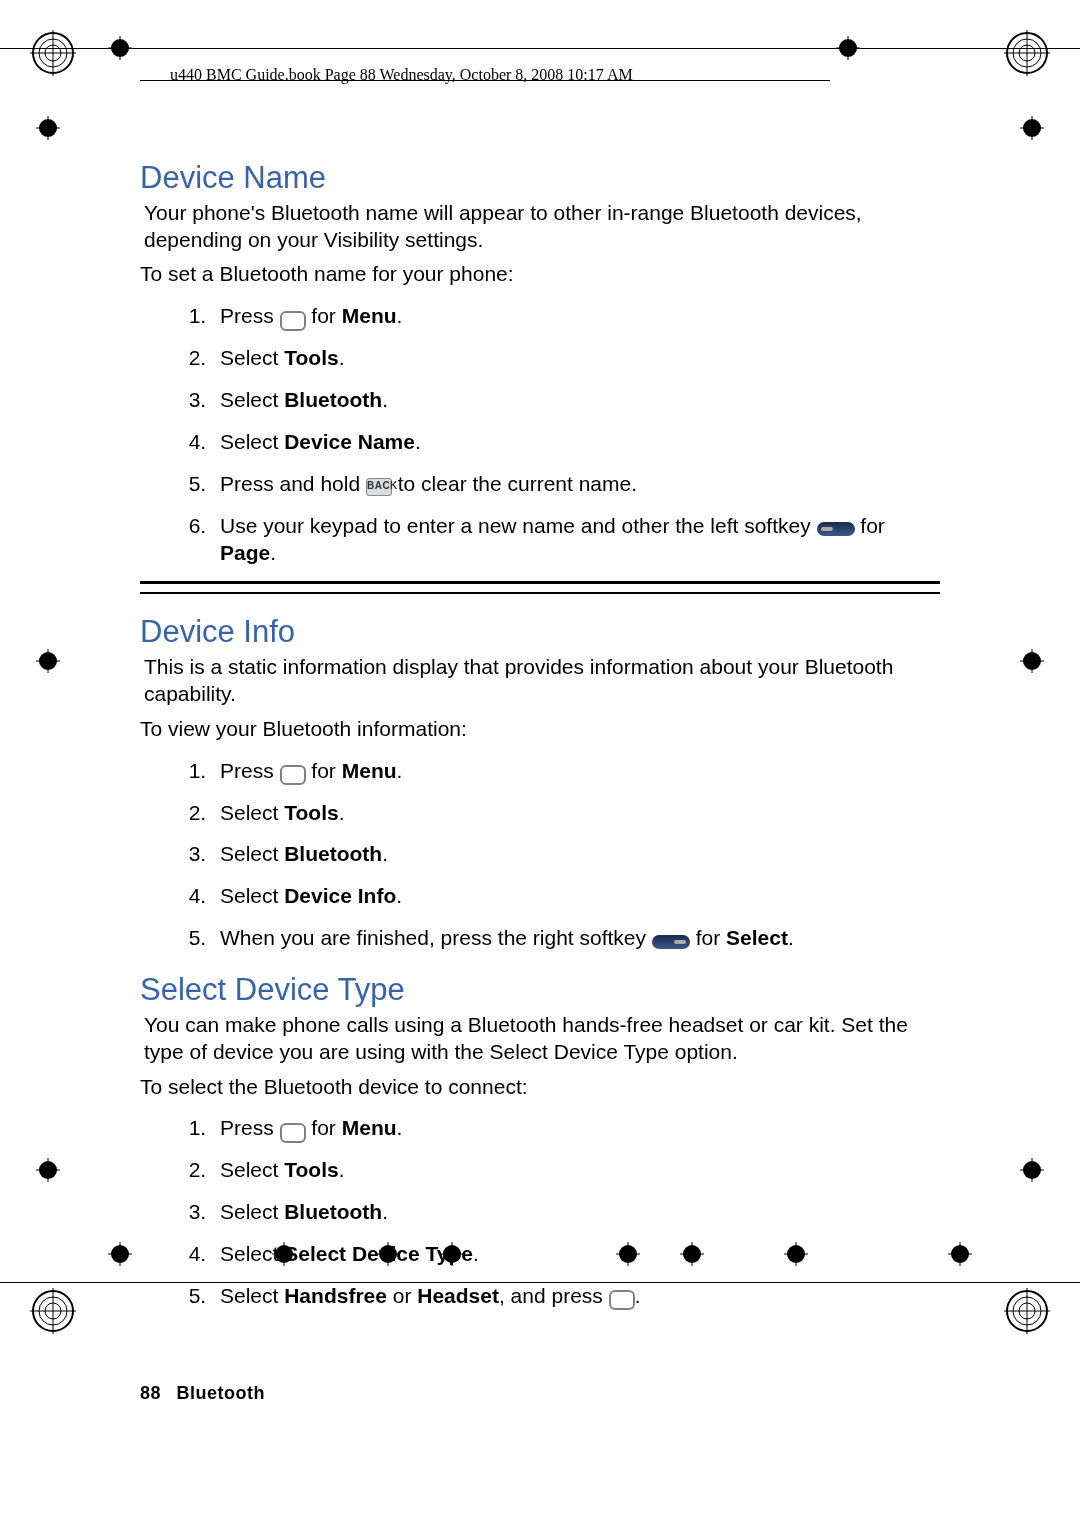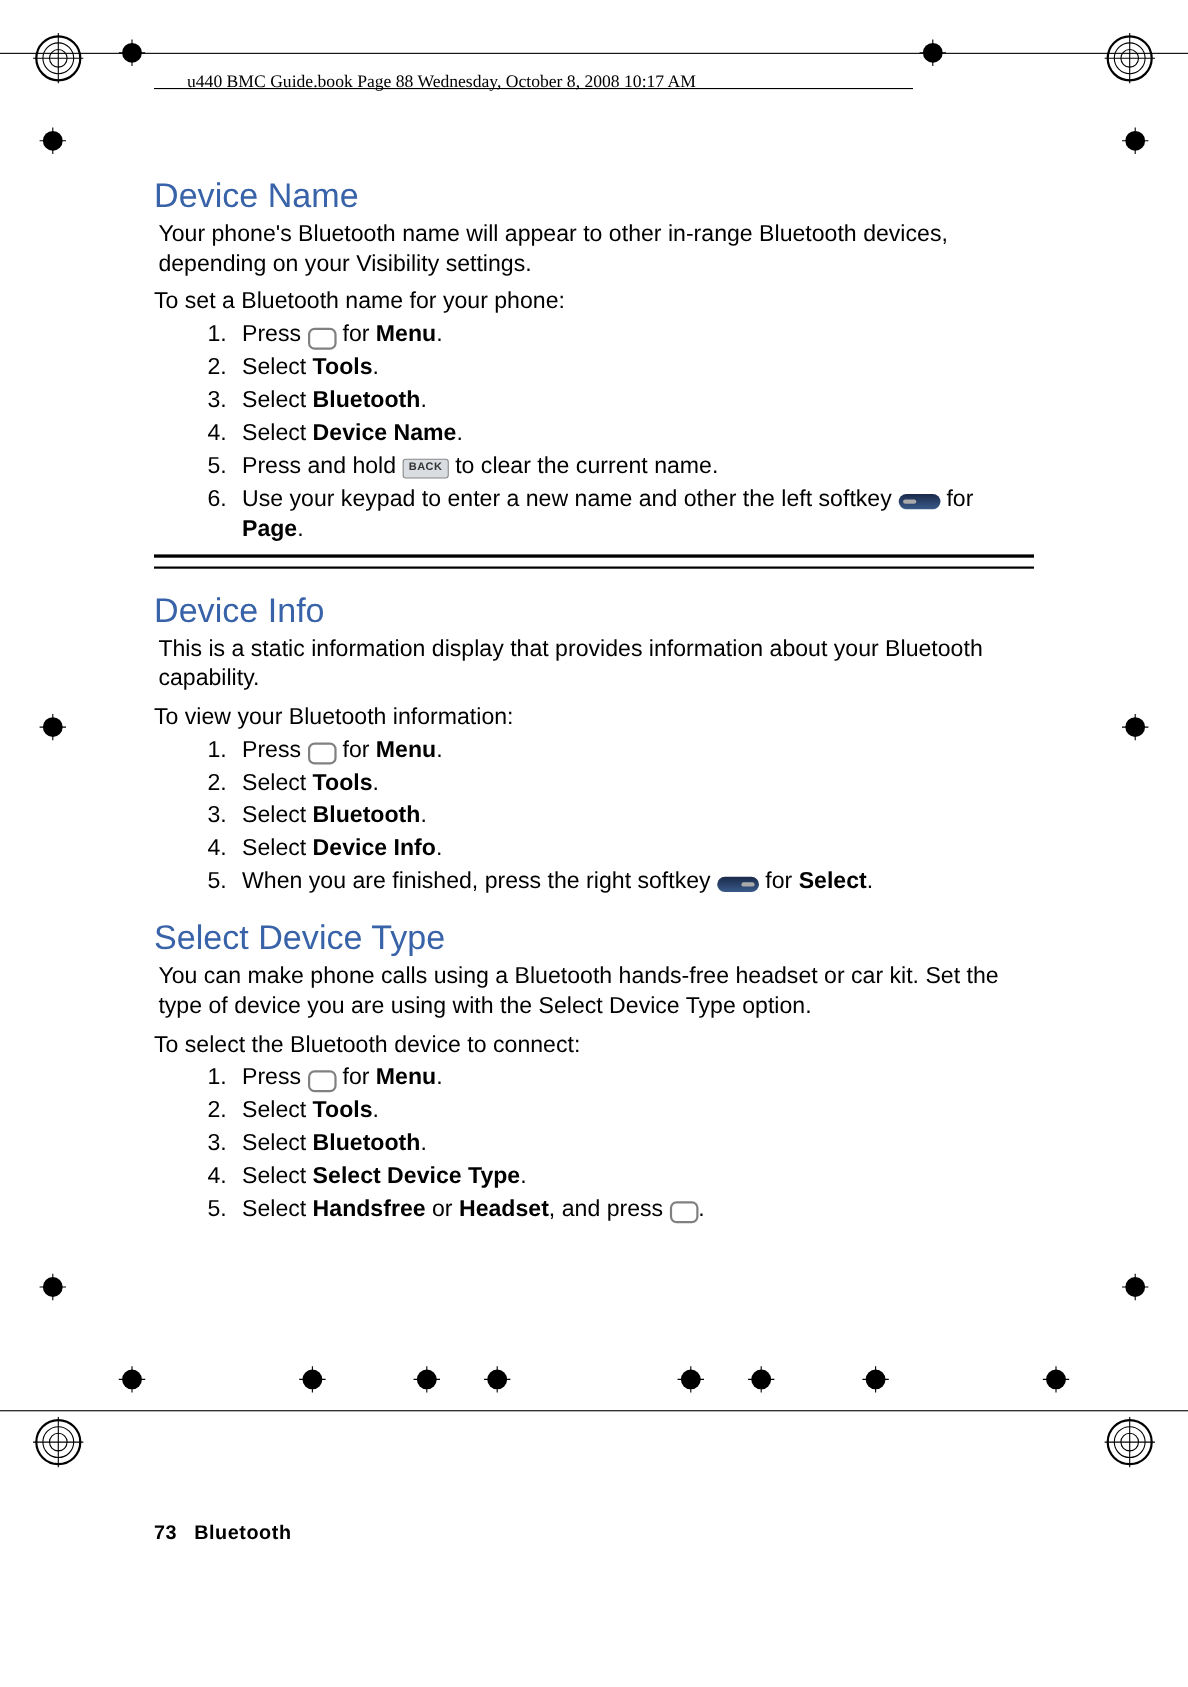--- a/index.html
+++ b/index.html
@@ -7,25 +7,25 @@
   .rb-big{position:absolute;width:46px;height:46px;}
   .rb-small{position:absolute;width:24px;height:24px;}
   .crop-line{position:absolute;background:#000;}
   .header-rule{position:absolute;left:140px;right:250px;height:1px;background:#000;top:80px;}
   .header-text{position:absolute;top:66px;left:170px;font-family:"Times New Roman",serif;font-size:16px;}
   .content{position:absolute;top:140px;left:140px;right:140px;bottom:170px;font-size:21px;line-height:1.28;}
   h2.section{color:#3963a8;font-weight:400;font-family:Arial,Helvetica,sans-serif;font-size:31px;margin:18px 0 2px 0;}
   .para{margin:2px 0 8px 4px;}
   .subhead{font-weight:normal;margin:6px 0 2px 0;}
   ol.steps{margin:0 0 6px 0;padding-left:72px;}
-  ol.steps li{padding-left:8px;margin:3px 0;}
+  ol.steps li{padding-left:8px;margin:15px 0;}
   .bold{font-weight:bold;}
   .key{display:inline-block;vertical-align:middle;line-height:1;}
   .key-ok{width:26px;height:20px;border:2px solid #808080;border-radius:6px;background:#fff;position:relative;top:3px;text-align:center;font-size:7px;color:#888;font-weight:bold;padding-top:1px;box-sizing:border-box;}
-  .key-back{width:42px;height:18px;background:#d9dde1;border:1px solid #888;border-radius:3px;font-size:10px;text-align:center;position:relative;top:2px;color:#333;font-weight:bold;padding-top:2px;box-sizing:border-box;letter-spacing:0.5px;}
+  .key-back{width:26px;height:18px;background:#d9dde1;border:1px solid #888;border-radius:3px;font-size:10px;text-align:center;position:relative;top:2px;color:#333;font-weight:bold;padding-top:2px;box-sizing:border-box;letter-spacing:0.5px;}
   .key-soft{width:38px;height:14px;border-radius:7px;position:relative;top:2px;display:inline-block;}
   .key-soft.left{background:linear-gradient(#1a2a4a,#3a5a8a);}
   .key-soft.right{background:linear-gradient(#1a2a4a,#3a5a8a);}
   .key-soft .stripe{position:absolute;width:12px;height:4px;background:#aaa;border-radius:2px;top:5px;}
   .key-soft.left .stripe{left:4px;}
   .key-soft.right .stripe{right:4px;}
   .rule-thick{border:none;border-top:3px solid #000;margin:10px 0 6px 0;}
   .rule-thin{border:none;border-top:2px solid #000;margin:8px 0 10px 0;}
   .footer{position:absolute;left:140px;bottom:130px;font-size:18px;font-weight:bold;letter-spacing:0.5px;}
   .footer .pg{margin-right:10px;}
@@ -218,16 +218,16 @@
       <li>
         <span>Select </span><span class="bold">Select Device Type</span><span>.</span>
       </li>
       <li>
         <span>Select </span><span class="bold">Handsfree</span><span> or </span><span class="bold">Headset</span><span>, and press </span><span class="key key-ok"></span><span>.</span>
       </li>
     </ol>
   </div>
 
   <div class="footer">
-    <span class="pg">73</span>
+    <span class="pg">88</span>
     <span>Bluetooth</span>
   </div>
 </div>
 
 </body></html>

